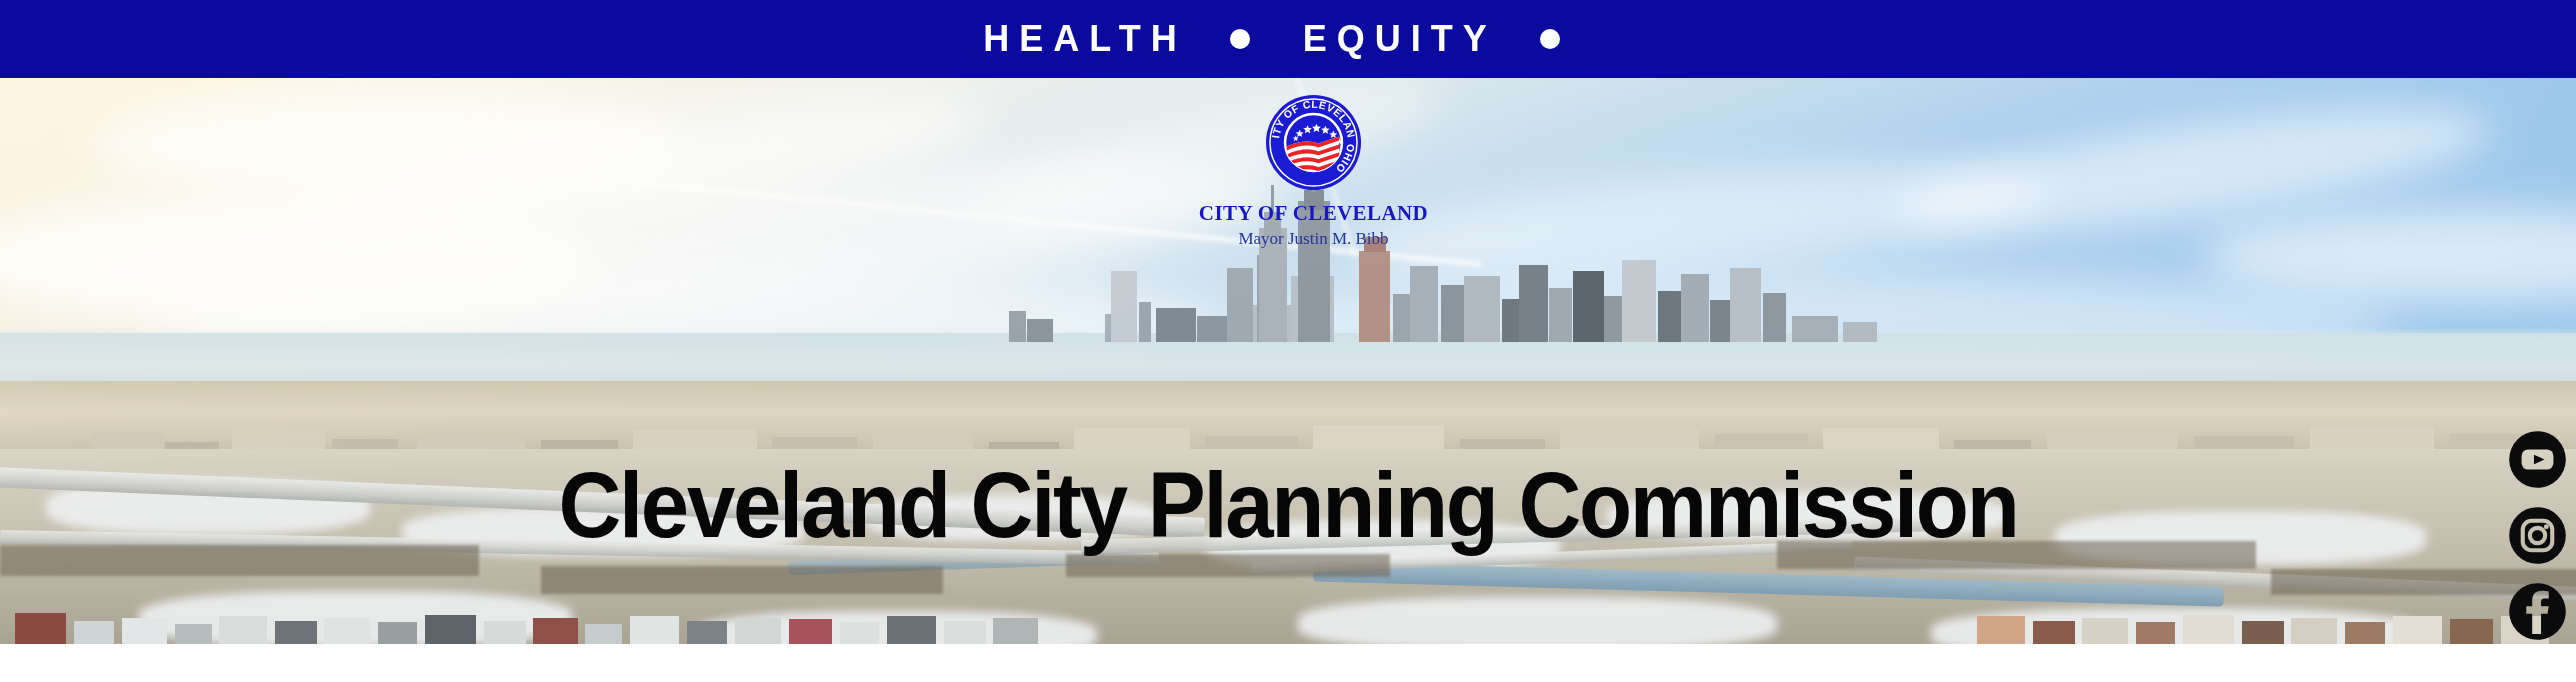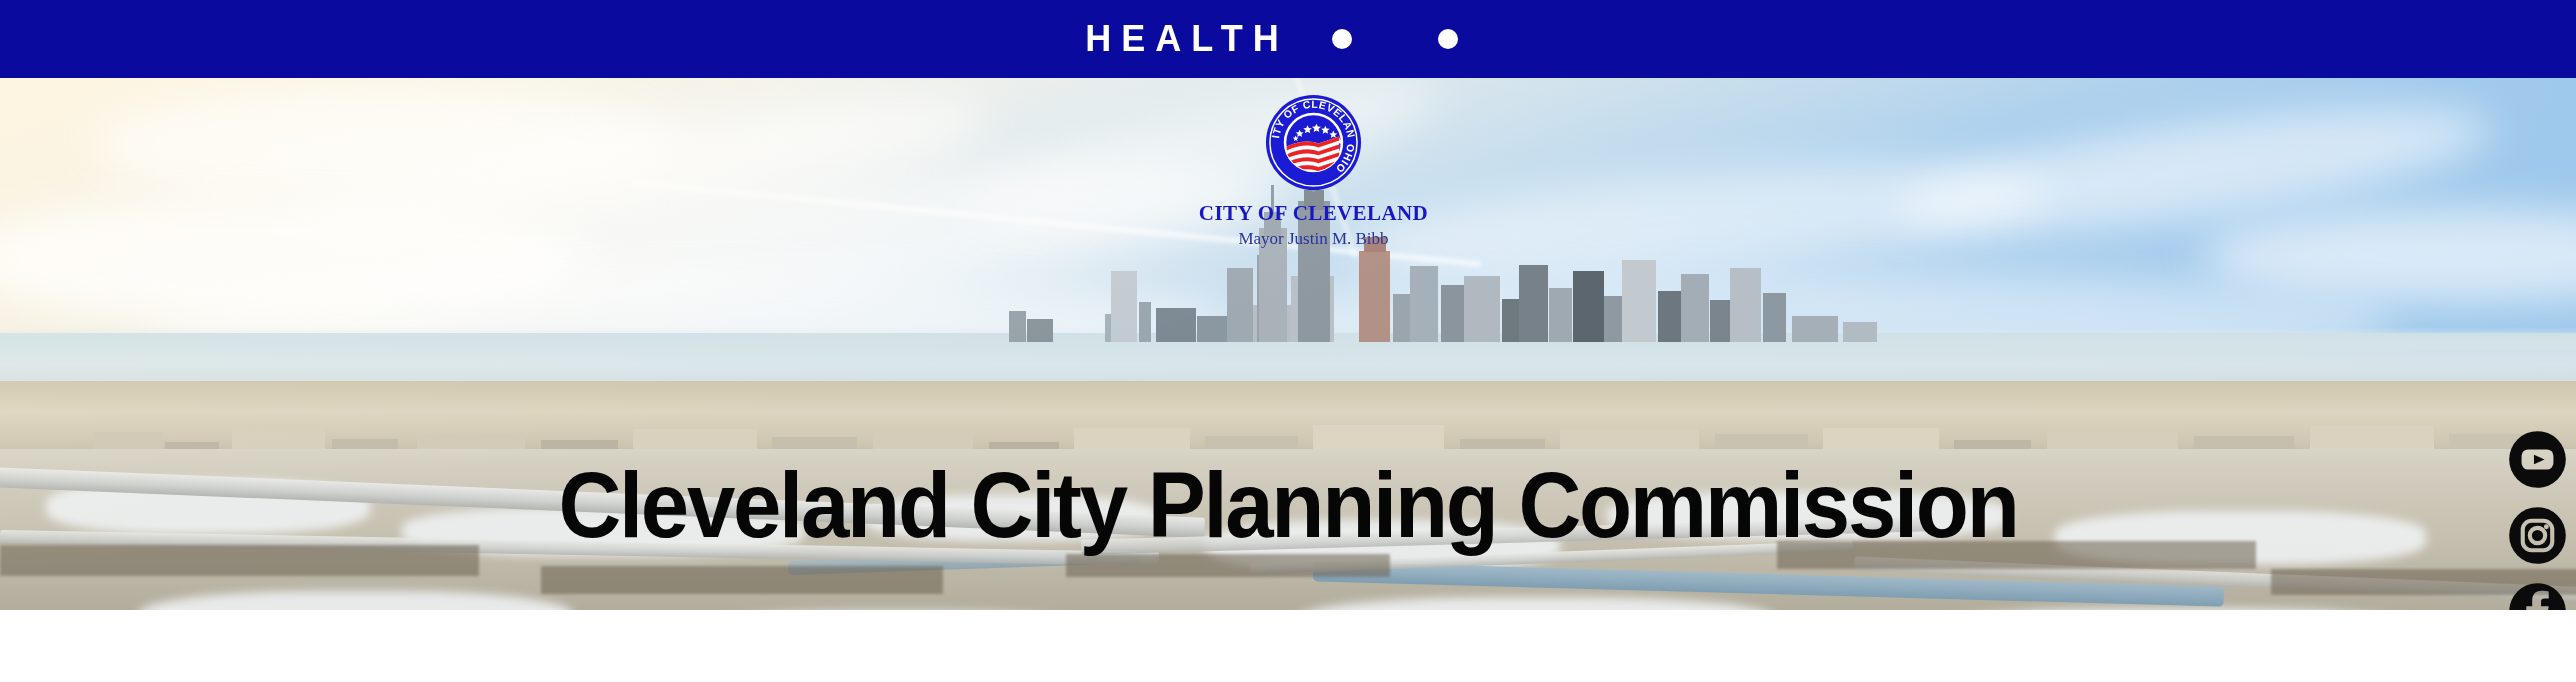--- a/index.html
+++ b/index.html
@@ -1,21 +1,21 @@
 <!DOCTYPE html>
 <html style="font-size:12.4px"><head>
 <meta charset="utf-8">
 <style>
   html,body{margin:0;padding:0;background:#ffffff;}
   body{font-family:"Liberation Sans", sans-serif;}
 
   #page{
     position:relative;
     width:2576px;
-    height:610px;
+    height:682px;
     background:#ffffff;
     overflow:hidden;
   }
 
   
   #top-banner{
     position:absolute; left:0; top:0;
     width:2576px; height:78px;
     background:#0A0A9E;
     display:flex; align-items:center; justify-content:center;
@@ -211,20 +211,21 @@
   }
 </style>
 </head>
 <body>
 
 <div id="page">
 
   <div id="top-banner">
     <span class="banner-word">HEALTH</span>
     <span class="banner-dot"></span>
+    <span class="banner-word">EQUITY</span>
     <span class="banner-dot"></span>
   </div>
 
   <div id="photo">
 
     <div class="sky"></div>
     <div class="cloud c1"></div>
     <div class="cloud c2"></div>
     <div class="cloud c3"></div>
     <div class="cloud c4"></div>

